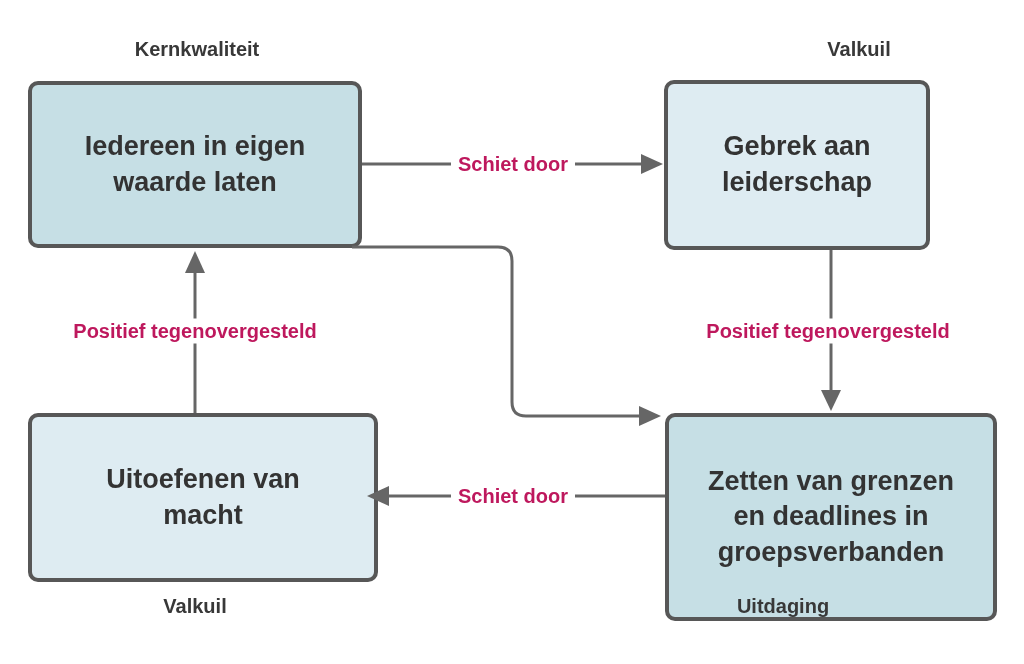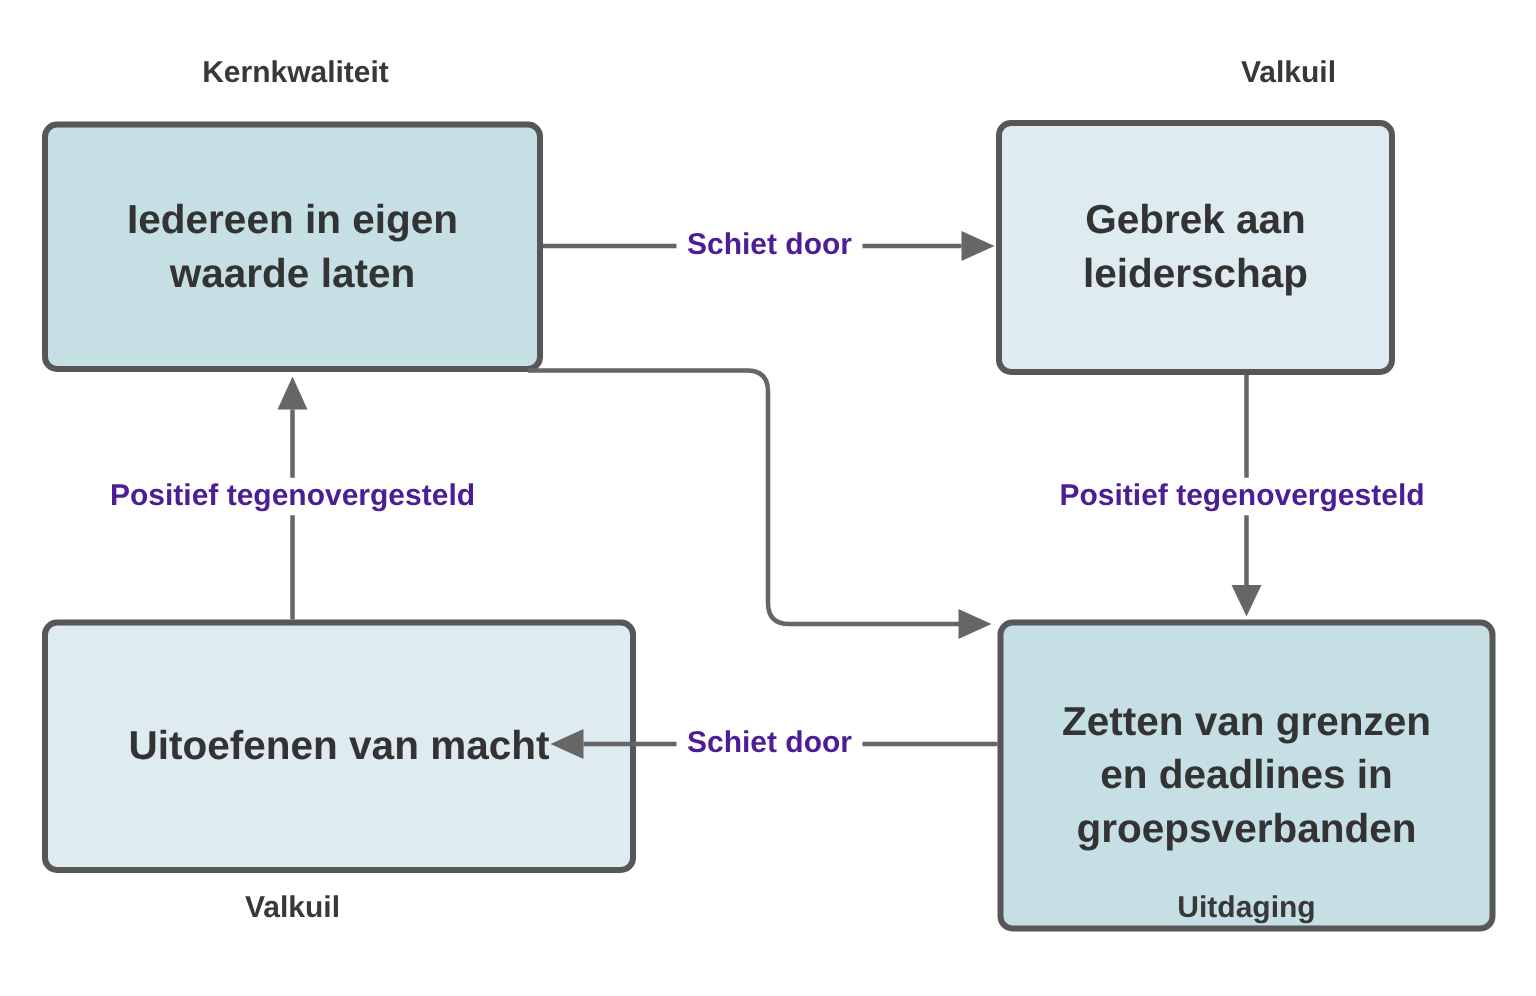--- a/index.html
+++ b/index.html
@@ -21,36 +21,36 @@
     justify-content: center;
     text-align: center;
     padding: 0 32px;
     font-size: 27px;
     font-weight: bold;
     line-height: 1.32;
     color: #333333;
   }
   .node-tl { left: 28px;  top: 81px;  width: 334px; height: 167px; }
   .node-tr { left: 664px; top: 80px;  width: 266px; height: 170px; }
-  .node-bl { left: 28px;  top: 413px; width: 396px; height: 169px; }
+  .node-bl { left: 28px;  top: 413px; width: 350px; height: 169px; }
   .node-br { left: 665px; top: 413px; width: 332px; height: 208px; }
   .cat-label {
     position: absolute;
     transform: translate(-50%, -50%);
     font-size: 20px;
     font-weight: bold;
     color: #383838;
     white-space: nowrap;
   }
   .edge-label {
     position: absolute;
     transform: translate(-50%, -50%);
     font-size: 20px;
     font-weight: bold;
-    color: #4c1d95;
+    color: #be185d;
     background: #ffffff;
     padding: 1px 7px;
     white-space: nowrap;
     z-index: 3;
   }
   svg.arrows {
     position: absolute;
     left: 0; top: 0;
     z-index: 2;
     pointer-events: none;
@@ -103,20 +103,20 @@
 
     <g>
       <path d="M 352 247 L 498 247 Q 512 247 512 261 L 512 402 Q 512 416 526 416 L 640 416"></path>
       <polygon points="639,406 661,416 639,426"></polygon>
     </g>
   </svg>
 
   <div class="cat-label" style="left:197px; top:49px;text-align:right;">Kernkwaliteit</div>
   <div class="cat-label" style="left:859px; top:49px;">Valkuil</div>
   <div class="cat-label" style="left:195px; top:606px;">Valkuil</div>
-  <div class="cat-label" style="left:831px; top:606px;">Uitdaging</div>
+  <div class="cat-label" style="left:783px; top:606px;">Uitdaging</div>
 
   <div class="edge-label" style="left:513px; top:164px;">Schiet door</div>
   <div class="edge-label" style="left:195px; top:331px;">Positief tegenovergesteld</div>
   <div class="edge-label" style="left:828px; top:331px;">Positief tegenovergesteld</div>
   <div class="edge-label" style="left:513px; top:496px;">Schiet door</div>
 
 </div>
 
 </body></html>

